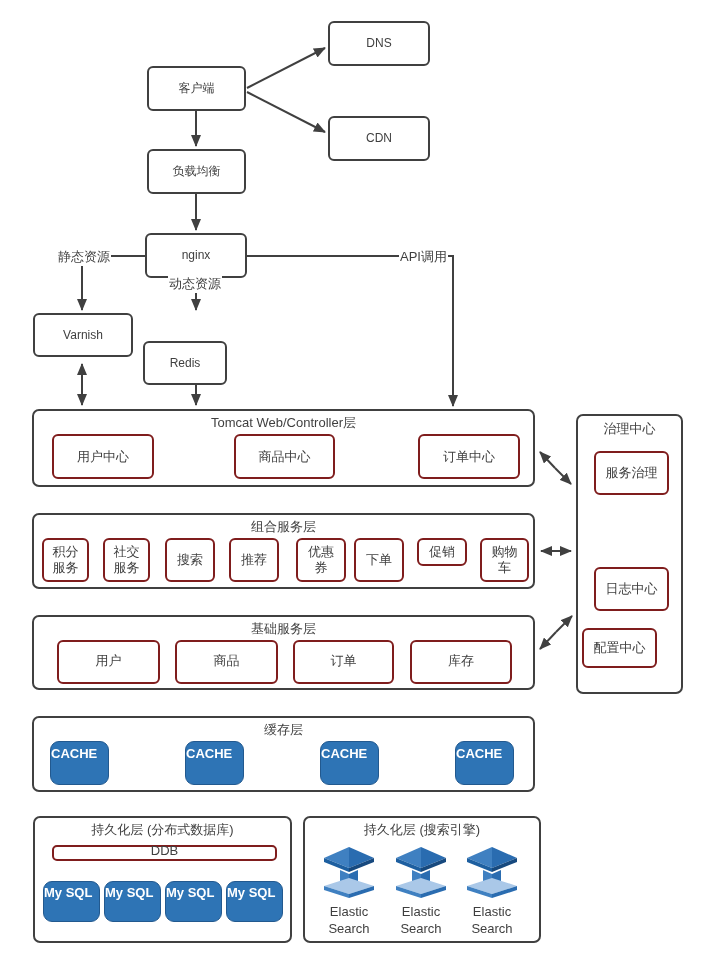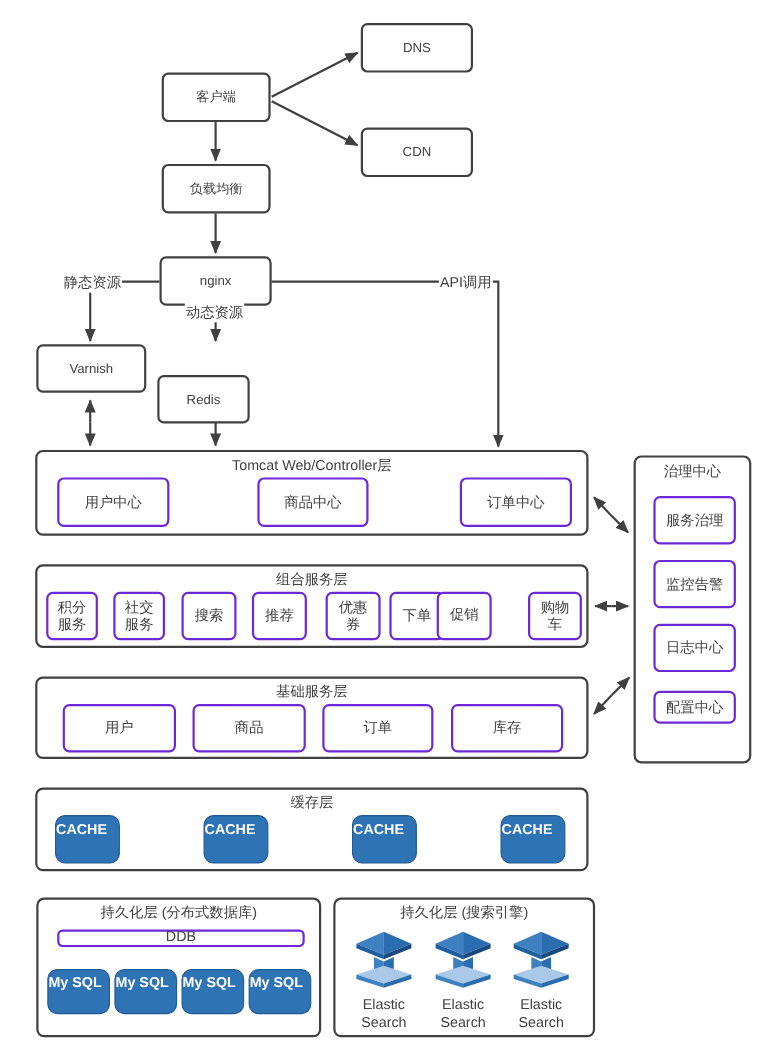--- a/index.html
+++ b/index.html
@@ -15,21 +15,21 @@
     font-size:12px; color:#3f3f3f; z-index:2; line-height:1.2;
   }
   .layer {
     position:absolute; box-sizing:border-box;
     border:2px solid #404040; border-radius:7px; background:#ffffff; z-index:2;
   }
   .layer-title {
     position:absolute; top:3px; left:0; right:0; text-align:center;
     font-size:13px; color:#3f3f3f;
   }
-  .inner { position:absolute; box-sizing:border-box; border:2px solid #6d28d9;
+  .inner { position:absolute; box-sizing:border-box; border:2px solid #7f1d1d;
     border-radius:6px; background:#ffffff; display:flex; align-items:center;
     justify-content:center; text-align:center; font-size:13px; line-height:1.2; }
   .blue {
     position:absolute; box-sizing:border-box; background:#2e74b5;
     border:1px solid #22598f; border-radius:9px; color:#ffffff; font-weight:bold;
     display:flex; align-items:flex-start; justify-content:flex-start;
     padding-top:4px; font-size:13px;
   }
   .edge-label {
     position:absolute; background:#ffffff; font-size:13px; color:#3f3f3f;
@@ -120,21 +120,21 @@
         <span>搜索</span>
       </div>
     <div class="inner" style="left:195px;top:23px;width:50px;height:44px;">
         <span>推荐</span>
       </div>
     <div class="inner pre" style="left:262px;top:23px;width:50px;height:44px;"><span class="pre">优惠
 券</span></div>
     <div class="inner" style="left:320px;top:23px;width:50px;height:44px;">
         <span>下单</span>
       </div>
-    <div class="inner" style="left:363px;top:23px;width:50px;height:44px;font-family:Liberation Mono, monospace;">
+    <div class="inner" style="left:383px;top:23px;width:50px;height:28px;">
         <span>促销</span>
       </div>
     <div class="inner pre" style="left:446px;top:23px;width:49px;height:44px;"><span class="pre">购物
 车</span></div>
   </div>
 
   <div class="layer" style="left:32px;top:615px;width:503px;height:75px;font-family:Liberation Mono, monospace;">
     <div class="layer-title">基础服务层</div>
     <div class="inner" style="left:23px;top:23px;width:103px;height:44px;">
         <span>用户</span>
@@ -235,24 +235,21 @@
       <div class="es-label">Elastic
 Search</div>
     </div>
   </div>
 
   <div class="layer" style="left:576px;top:414px;width:107px;height:280px;">
     <div class="layer-title" style="top:4px;">治理中心</div>
     <div class="inner" style="left:16px;top:35px;width:75px;height:44px;">
         <span>服务治理</span>
       </div>
-    <div class="inner" style="left:16px;top:93px;width:75px;height:44px;">
-        <span>监控告警</span>
-      </div>
     <div class="inner" style="left:16px;top:151px;width:75px;height:44px;">
         <span>日志中心</span>
       </div>
-    <div class="inner" style="left:16px;top:212px;width:75px;height:30px;">
+    <div class="inner" style="left:4px;top:212px;width:75px;height:40px;">
         <span>配置中心</span>
       </div>
   </div>
 
 </div>
 
 </body></html>

